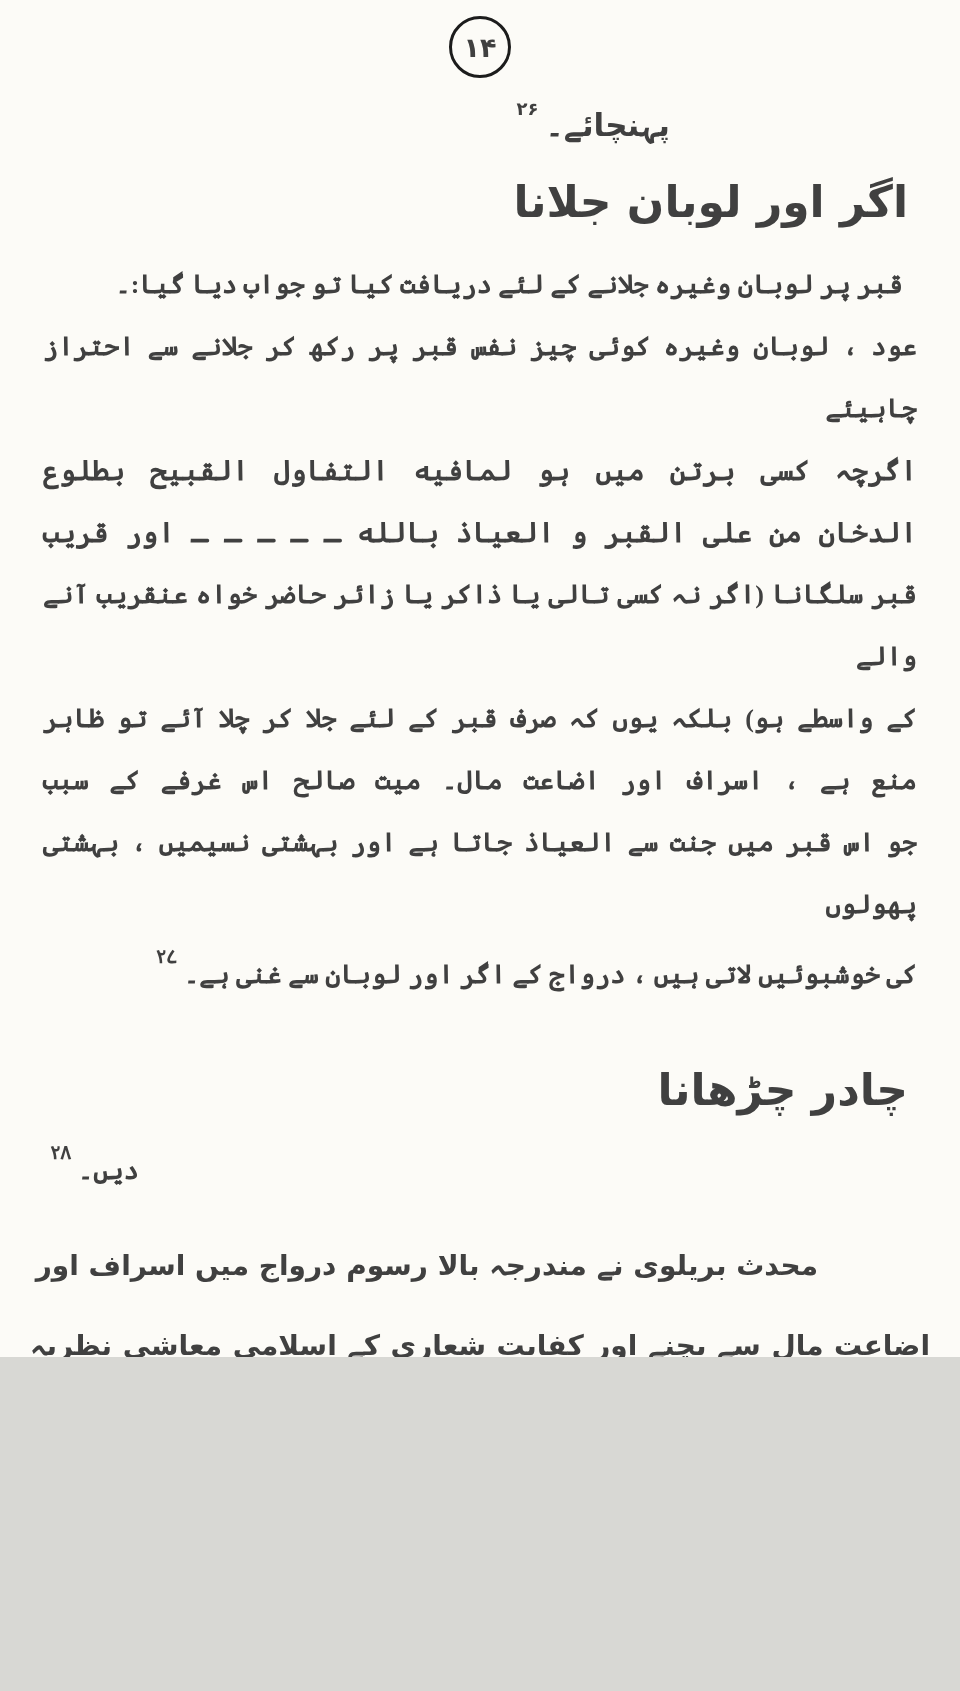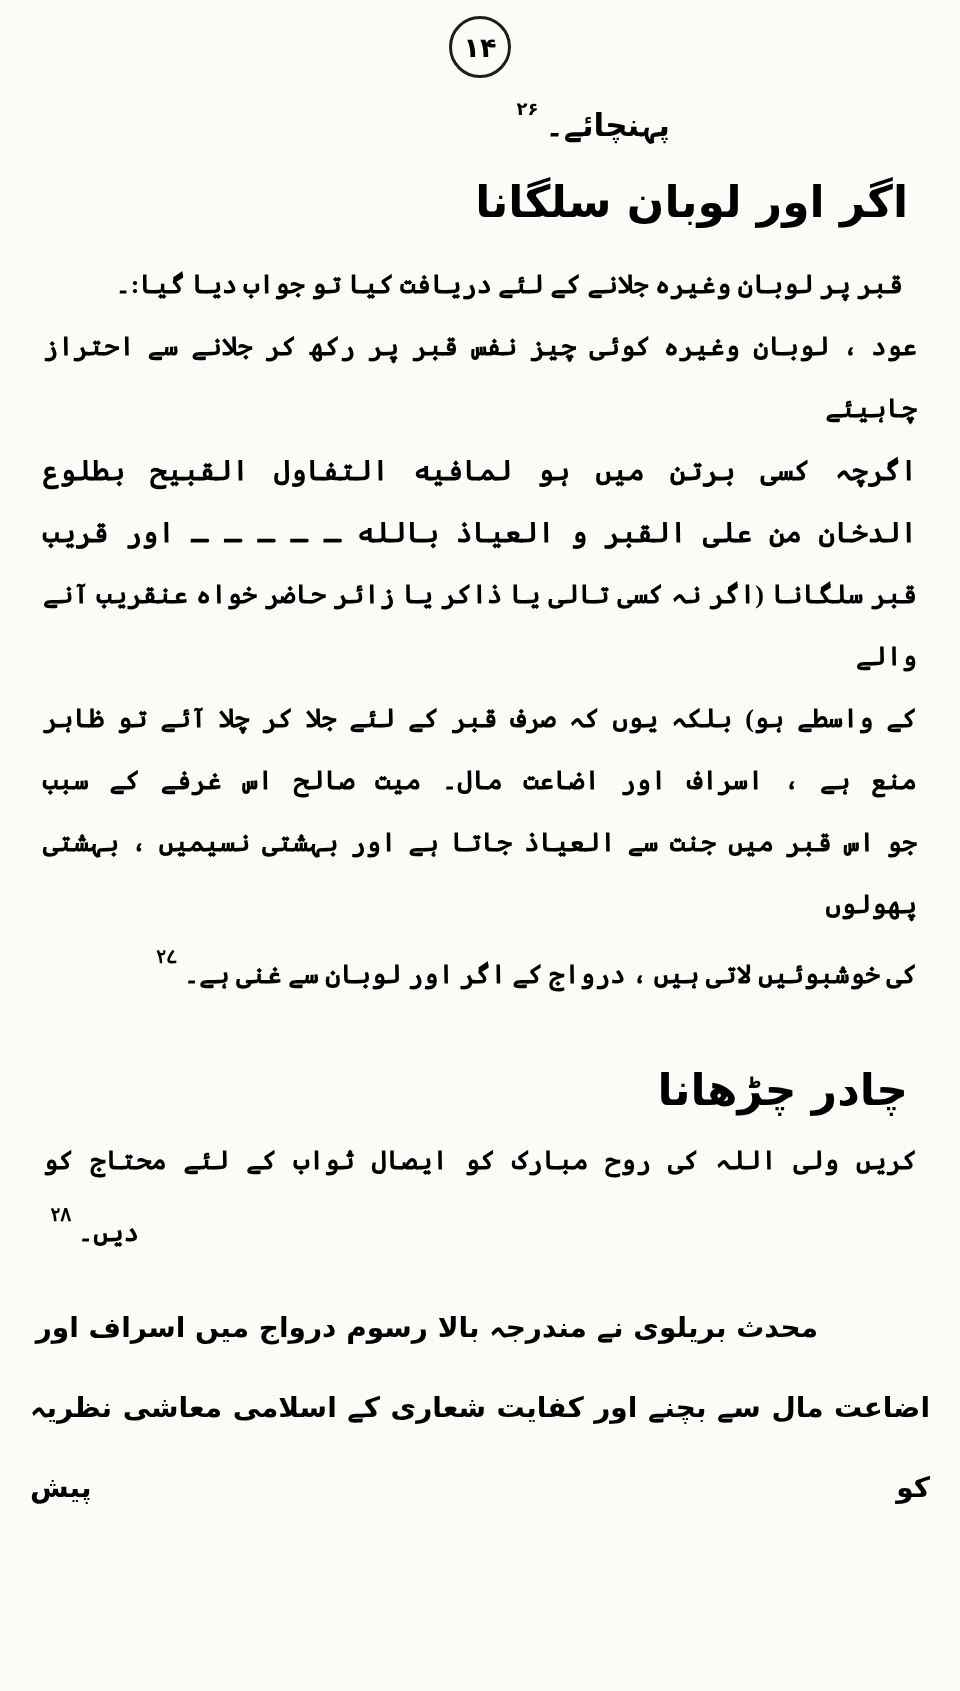--- a/index.html
+++ b/index.html
@@ -1,19 +1,19 @@
 <!DOCTYPE html>
 <html lang="ur"><head>
 <meta charset="utf-8">
 <style>
   html,body{margin:0;padding:0;}
   body{background:#d8d8d4;}
   .page{
-    width:960px;height:1691px;margin:0 auto;
-    background:#fcfbf7;color:#000000;
+    width:960px;height:1357px;margin:0 auto;
+    background:#fcfbf7;color:#404040;
     font-family:"DejaVu Sans",sans-serif;
     overflow:hidden;position:relative;
   }
   .badge{
     width:56px;height:56px;border:3px solid #1c1c1c;border-radius:50%;
     margin:16px auto 0;display:flex;align-items:center;justify-content:center;
     font-size:27px;font-weight:bold;
   }
   .carry{
     direction:rtl;text-align:right;padding:0 290px 0 0;margin-top:10px;
@@ -51,40 +51,39 @@
 <div class="page">
 
   <div class="badge">
     <span>۱۴</span>
   </div>
 
   <div class="carry">
     <span>پہنچائے۔</span><sup class="fn">۲۶</sup>
   </div>
 
-  <div class="sec-heading">اگر اور لوبان سلگانا</div>
+  <div class="sec-heading">اگر اور لوبان جلانا</div>
 
   <div class="content">
     <div class="qline">قبر پر لوبان وغیرہ جلانے کے لئے دریافت کیا تو جواب دیا گیا:۔</div>
     <div class="tline">عود ، لوبان وغیرہ کوئی چیز نفس قبر پر رکھ کر جلانے سے احتراز چاہیئے</div>
     <div class="tline arabic">اگرچہ کسی برتن میں ہو لمافیه التفاول القبیح بطلوع</div>
     <div class="tline arabic">الدخان من علی القبر و العیاذ بالله ـ ـ ـ ـ ـ اور قریب</div>
     <div class="tline">قبر سلگانا (اگر نہ کسی تالی یا ذاکر یا زائر حاضر خواہ عنقریب آنے والے</div>
     <div class="tline">کے واسطے ہو) بلکہ یوں کہ صرف قبر کے لئے جلا کر چلا آئے تو ظاہر</div>
     <div class="tline">منع ہے ، اسراف اور اضاعت مال۔ میت صالح اس غرفے کے سبب</div>
     <div class="tline">جو اس قبر میں جنت سے العیاذ جاتا ہے اور بہشتی نسیمیں ، بہشتی پھولوں</div>
     <div class="tline noj">
       <span>کی خوشبوئیں لاتی ہیں ، درواج کے اگر اور لوبان سے غنی ہے۔</span><sup class="fn">۲۷</sup>
     </div>
   </div>
 
   <div class="sec-heading second">چادر چڑھانا</div>
 
   <div class="content">
-    <div class="tline">کریں ولی اللہ کی روح مبارک کو ایصال ثواب کے لئے محتاج کو</div>
     <div class="deen">
       <span>دیں۔</span><sup class="fn">۲۸</sup>
     </div>
   </div>
 
   <div class="closing">
     <div class="tline first">محدث بریلوی نے مندرجہ بالا رسوم درواج میں اسراف اور</div>
     <div class="tline">اضاعت مال سے بچنے اور کفایت شعاری کے اسلامی معاشی نظریہ کو پیش</div>
 
   </div>

